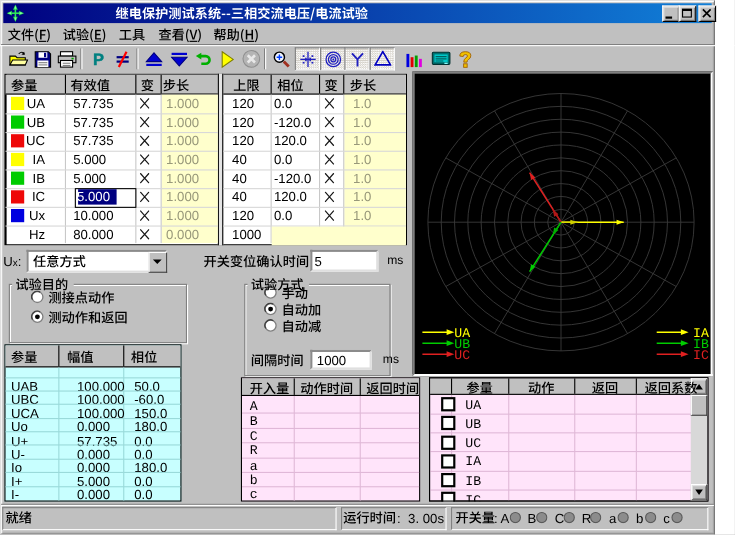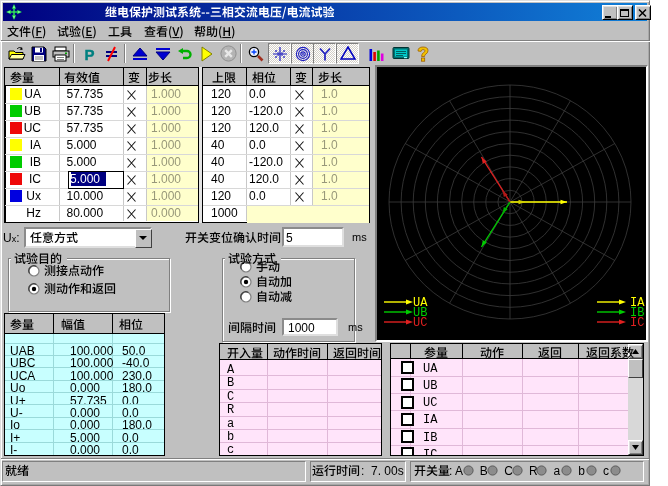--- a/index.html
+++ b/index.html
@@ -304,25 +304,25 @@
 <div style="position:absolute;left:53px;top:334px;width:1px;height:121px;background:#9adada;"></div>
 <div style="position:absolute;left:112px;top:314px;width:1px;height:19px;background:#000;"></div>
 <div style="position:absolute;left:112px;top:334px;width:1px;height:121px;background:#9adada;"></div>
 <div style="position:absolute;left:5px;top:342.5px;width:159px;height:1px;background:#9adada;"></div>
 <div style="position:absolute;left:10px;top:344.0px;width:46px;height:12px;font:12px Liberation Sans,sans-serif;">UAB</div>
 <div style="position:absolute;left:70px;top:344.0px;width:46px;height:12px;font:12px Liberation Sans,sans-serif;">100.000</div>
 <div style="position:absolute;left:122px;top:344.0px;width:42px;height:12px;font:12px Liberation Sans,sans-serif;">50.0</div>
 <div style="position:absolute;left:5px;top:354.875px;width:159px;height:1px;background:#9adada;"></div>
 <div style="position:absolute;left:10px;top:356.375px;width:46px;height:12px;font:12px Liberation Sans,sans-serif;">UBC</div>
 <div style="position:absolute;left:70px;top:356.375px;width:46px;height:12px;font:12px Liberation Sans,sans-serif;">100.000</div>
-<div style="position:absolute;left:122px;top:356.375px;width:42px;height:12px;font:12px Liberation Sans,sans-serif;">-40.0</div>
+<div style="position:absolute;left:122px;top:356.375px;width:42px;height:12px;font:12px Liberation Sans,sans-serif;">-60.0</div>
 <div style="position:absolute;left:5px;top:367.25px;width:159px;height:1px;background:#9adada;"></div>
 <div style="position:absolute;left:10px;top:368.75px;width:46px;height:12px;font:12px Liberation Sans,sans-serif;">UCA</div>
 <div style="position:absolute;left:70px;top:368.75px;width:46px;height:12px;font:12px Liberation Sans,sans-serif;">100.000</div>
-<div style="position:absolute;left:122px;top:368.75px;width:42px;height:12px;font:12px Liberation Sans,sans-serif;">230.0</div>
+<div style="position:absolute;left:122px;top:368.75px;width:42px;height:12px;font:12px Liberation Sans,sans-serif;">150.0</div>
 <div style="position:absolute;left:5px;top:379.625px;width:159px;height:1px;background:#9adada;"></div>
 <div style="position:absolute;left:10px;top:381.125px;width:46px;height:12px;font:12px Liberation Sans,sans-serif;">Uo</div>
 <div style="position:absolute;left:70px;top:381.125px;width:46px;height:12px;font:12px Liberation Sans,sans-serif;">0.000</div>
 <div style="position:absolute;left:122px;top:381.125px;width:42px;height:12px;font:12px Liberation Sans,sans-serif;">180.0</div>
 <div style="position:absolute;left:5px;top:392.0px;width:159px;height:1px;background:#9adada;"></div>
 <div style="position:absolute;left:10px;top:393.5px;width:46px;height:12px;font:12px Liberation Sans,sans-serif;">U+</div>
 <div style="position:absolute;left:70px;top:393.5px;width:46px;height:12px;font:12px Liberation Sans,sans-serif;">57.735</div>
 <div style="position:absolute;left:122px;top:393.5px;width:42px;height:12px;font:12px Liberation Sans,sans-serif;">0.0</div>
 <div style="position:absolute;left:5px;top:404.375px;width:159px;height:1px;background:#9adada;"></div>
 <div style="position:absolute;left:10px;top:405.875px;width:46px;height:12px;font:12px Liberation Sans,sans-serif;">U-</div>
@@ -444,21 +444,21 @@
     <line x1="220" y1="255" x2="244" y2="255" stroke="#e02020" stroke-width="1.4"></line>
     <polygon points="249,255 242,252.4 242,257.6" fill="#e02020"></polygon>
     <text x="253" y="259" font-family="Liberation Mono,monospace" font-size="12" fill="#e02020">IC</text>
   </svg>
 <div style="position:absolute;left:1px;top:458px;width:648px;height:1px;background:#808080;"></div>
 <div style="position:absolute;left:1px;top:459px;width:648px;height:1px;background:#fff;"></div>
 <div style="position:absolute;left:2px;top:461px;width:304px;height:21px;border:1px solid;border-color:#808080 #fff #fff #808080;box-sizing:border-box;"></div>
 <div style="position:absolute;left:310px;top:461px;width:96px;height:21px;border:1px solid;border-color:#808080 #fff #fff #808080;box-sizing:border-box;"></div>
 <div style="position:absolute;left:410px;top:461px;width:234px;height:21px;border:1px solid;border-color:#808080 #fff #fff #808080;box-sizing:border-box;"></div>
 <div style="position:absolute;left:361px;top:464px;width:8px;height:13px;font:12px Liberation Sans,sans-serif;">:</div>
-<div style="position:absolute;left:371px;top:464px;width:40px;height:13px;font:12px Liberation Sans,sans-serif;">7. 00s</div>
+<div style="position:absolute;left:371px;top:464px;width:40px;height:13px;font:12px Liberation Sans,sans-serif;">3. 00s</div>
 <div style="position:absolute;left:449px;top:464px;width:10px;height:13px;font:12px Liberation Sans,sans-serif;">:</div>
 <div style="position:absolute;left:455.0px;top:464px;width:12px;height:13px;font:12px Liberation Sans,sans-serif;">A</div>
 <svg style="position:absolute;left:462.5px;top:465px" width="11" height="11">
     <circle cx="5.5" cy="5.5" r="4.6" fill="#8c8c8c" stroke="#5a5a5a"></circle>
   </svg>
 <div style="position:absolute;left:479.65px;top:464px;width:12px;height:13px;font:12px Liberation Sans,sans-serif;">B</div>
 <svg style="position:absolute;left:487.15px;top:465px" width="11" height="11">
     <circle cx="5.5" cy="5.5" r="4.6" fill="#8c8c8c" stroke="#5a5a5a"></circle>
   </svg>
 <div style="position:absolute;left:504.3px;top:464px;width:12px;height:13px;font:12px Liberation Sans,sans-serif;">C</div>

